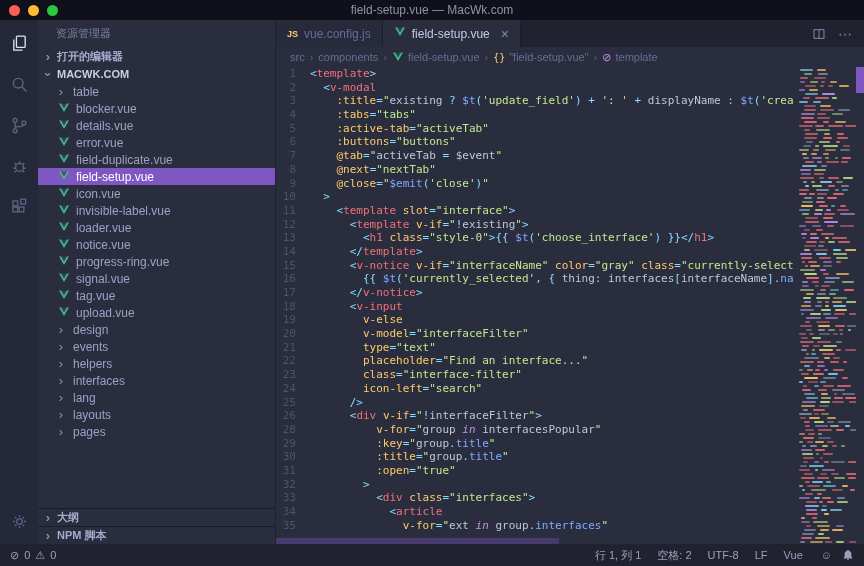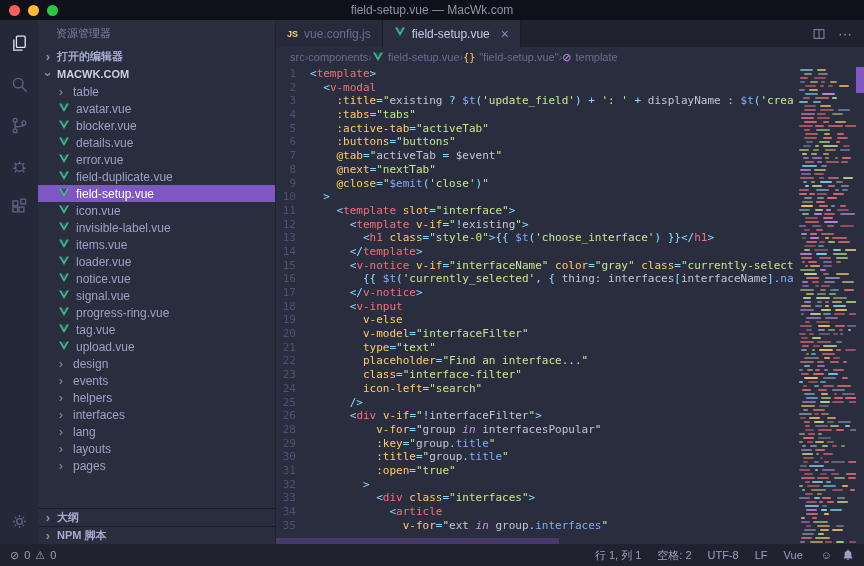--- a/index.html
+++ b/index.html
@@ -44,21 +44,21 @@
   
   .editor { flex:1; min-width:0; display:flex; flex-direction:column; background:#292d3e; border-left:1px solid #1f2230; }
   .tabbar { height:27px; background:#20232f; display:flex; align-items:stretch; flex:none; }
   .tab { display:flex; align-items:center; gap:6px; padding:0 11px; font-size:12px; color:#676e95; background:#262a3a; border-right:1px solid #1b1d29; cursor:pointer; }
   .tab.active { background:#292d3e; color:#c3cae6; }
   .tab-close { margin-left:5px; color:#858cad; font-size:14px; line-height:1; }
   .js-badge { color:#ffcb6b; font-weight:bold; font-size:9px; letter-spacing:0; }
   .tab-actions { margin-left:auto; display:flex; align-items:center; gap:12px; padding-right:12px; color:#7d84a5; }
   .tab-actions .ta { cursor:pointer; display:flex; align-items:center; font-size:14px; }
 
-  .breadcrumbs { height:20px; display:flex; align-items:center; padding-left:14px; font-size:11px; color:#676e95; flex:none; }
+  .breadcrumbs { height:20px; display:flex; align-items:center; gap:5px; padding-left:14px; font-size:11px; color:#676e95; flex:none; }
   .bc-item { display:flex; align-items:center; gap:4px; cursor:pointer; white-space:nowrap; }
   .bc-sep { color:#565c7c; }
   .bc-obj { color:#ffcb6b; font-size:10px; font-family:"DejaVu Sans Mono",monospace; }
   .bc-sym { color:#c792ea; font-size:11px; }
 
   
   .code-area { position:relative; flex:1; overflow:hidden; font-family:"DejaVu Sans Mono",monospace; }
   .code-lines { position:absolute; top:0; left:0; right:70px; overflow:hidden; }
   .line { display:flex; height:13.7px; line-height:13.8px; font-size:11px; white-space:pre; }
   .ln { width:34px; flex:none; text-align:right; padding-right:14px; color:#4c5274; }
@@ -162,29 +162,20 @@
             <span class="chev">›</span>
             <span class="tree-label">table</span>
           </div>
           <div class="tree-row">
             <span class="tree-ic">
               <svg width="12" height="11" viewBox="0 0 24 22">
                 <path fill="#41b883" d="M2 1h4.4L12 10.4 17.6 1H22L12 18z"></path>
                 <path fill="#35495e" d="M6.4 1h3.2L12 5.2 14.4 1h3.2L12 10.4z"></path>
               </svg>
             </span>
-            <span class="tree-label">avatar.vue</span>
-          </div>
-          <div class="tree-row">
-            <span class="tree-ic">
-              <svg width="12" height="11" viewBox="0 0 24 22">
-                <path fill="#41b883" d="M2 1h4.4L12 10.4 17.6 1H22L12 18z"></path>
-                <path fill="#35495e" d="M6.4 1h3.2L12 5.2 14.4 1h3.2L12 10.4z"></path>
-              </svg>
-            </span>
             <span class="tree-label">blocker.vue</span>
           </div>
           <div class="tree-row">
             <span class="tree-ic">
               <svg width="12" height="11" viewBox="0 0 24 22">
                 <path fill="#41b883" d="M2 1h4.4L12 10.4 17.6 1H22L12 18z"></path>
                 <path fill="#35495e" d="M6.4 1h3.2L12 5.2 14.4 1h3.2L12 10.4z"></path>
               </svg>
             </span>
             <span class="tree-label">details.vue</span>
@@ -234,57 +225,48 @@
             </span>
             <span class="tree-label">invisible-label.vue</span>
           </div>
           <div class="tree-row">
             <span class="tree-ic">
               <svg width="12" height="11" viewBox="0 0 24 22">
                 <path fill="#41b883" d="M2 1h4.4L12 10.4 17.6 1H22L12 18z"></path>
                 <path fill="#35495e" d="M6.4 1h3.2L12 5.2 14.4 1h3.2L12 10.4z"></path>
               </svg>
             </span>
-            <span class="tree-label">items.vue</span>
-          </div>
-          <div class="tree-row">
-            <span class="tree-ic">
-              <svg width="12" height="11" viewBox="0 0 24 22">
-                <path fill="#41b883" d="M2 1h4.4L12 10.4 17.6 1H22L12 18z"></path>
-                <path fill="#35495e" d="M6.4 1h3.2L12 5.2 14.4 1h3.2L12 10.4z"></path>
-              </svg>
-            </span>
             <span class="tree-label">loader.vue</span>
           </div>
           <div class="tree-row">
             <span class="tree-ic">
               <svg width="12" height="11" viewBox="0 0 24 22">
                 <path fill="#41b883" d="M2 1h4.4L12 10.4 17.6 1H22L12 18z"></path>
                 <path fill="#35495e" d="M6.4 1h3.2L12 5.2 14.4 1h3.2L12 10.4z"></path>
               </svg>
             </span>
             <span class="tree-label">notice.vue</span>
           </div>
           <div class="tree-row">
             <span class="tree-ic">
               <svg width="12" height="11" viewBox="0 0 24 22">
                 <path fill="#41b883" d="M2 1h4.4L12 10.4 17.6 1H22L12 18z"></path>
                 <path fill="#35495e" d="M6.4 1h3.2L12 5.2 14.4 1h3.2L12 10.4z"></path>
               </svg>
             </span>
+            <span class="tree-label">progress-ring.vue</span>
+          </div>
+          <div class="tree-row">
+            <span class="tree-ic">
+              <svg width="12" height="11" viewBox="0 0 24 22">
+                <path fill="#41b883" d="M2 1h4.4L12 10.4 17.6 1H22L12 18z"></path>
+                <path fill="#35495e" d="M6.4 1h3.2L12 5.2 14.4 1h3.2L12 10.4z"></path>
+              </svg>
+            </span>
             <span class="tree-label">signal.vue</span>
-          </div>
-          <div class="tree-row">
-            <span class="tree-ic">
-              <svg width="12" height="11" viewBox="0 0 24 22">
-                <path fill="#41b883" d="M2 1h4.4L12 10.4 17.6 1H22L12 18z"></path>
-                <path fill="#35495e" d="M6.4 1h3.2L12 5.2 14.4 1h3.2L12 10.4z"></path>
-              </svg>
-            </span>
-            <span class="tree-label">progress-ring.vue</span>
           </div>
           <div class="tree-row">
             <span class="tree-ic">
               <svg width="12" height="11" viewBox="0 0 24 22">
                 <path fill="#41b883" d="M2 1h4.4L12 10.4 17.6 1H22L12 18z"></path>
                 <path fill="#35495e" d="M6.4 1h3.2L12 5.2 14.4 1h3.2L12 10.4z"></path>
               </svg>
             </span>
             <span class="tree-label">tag.vue</span>
           </div>

